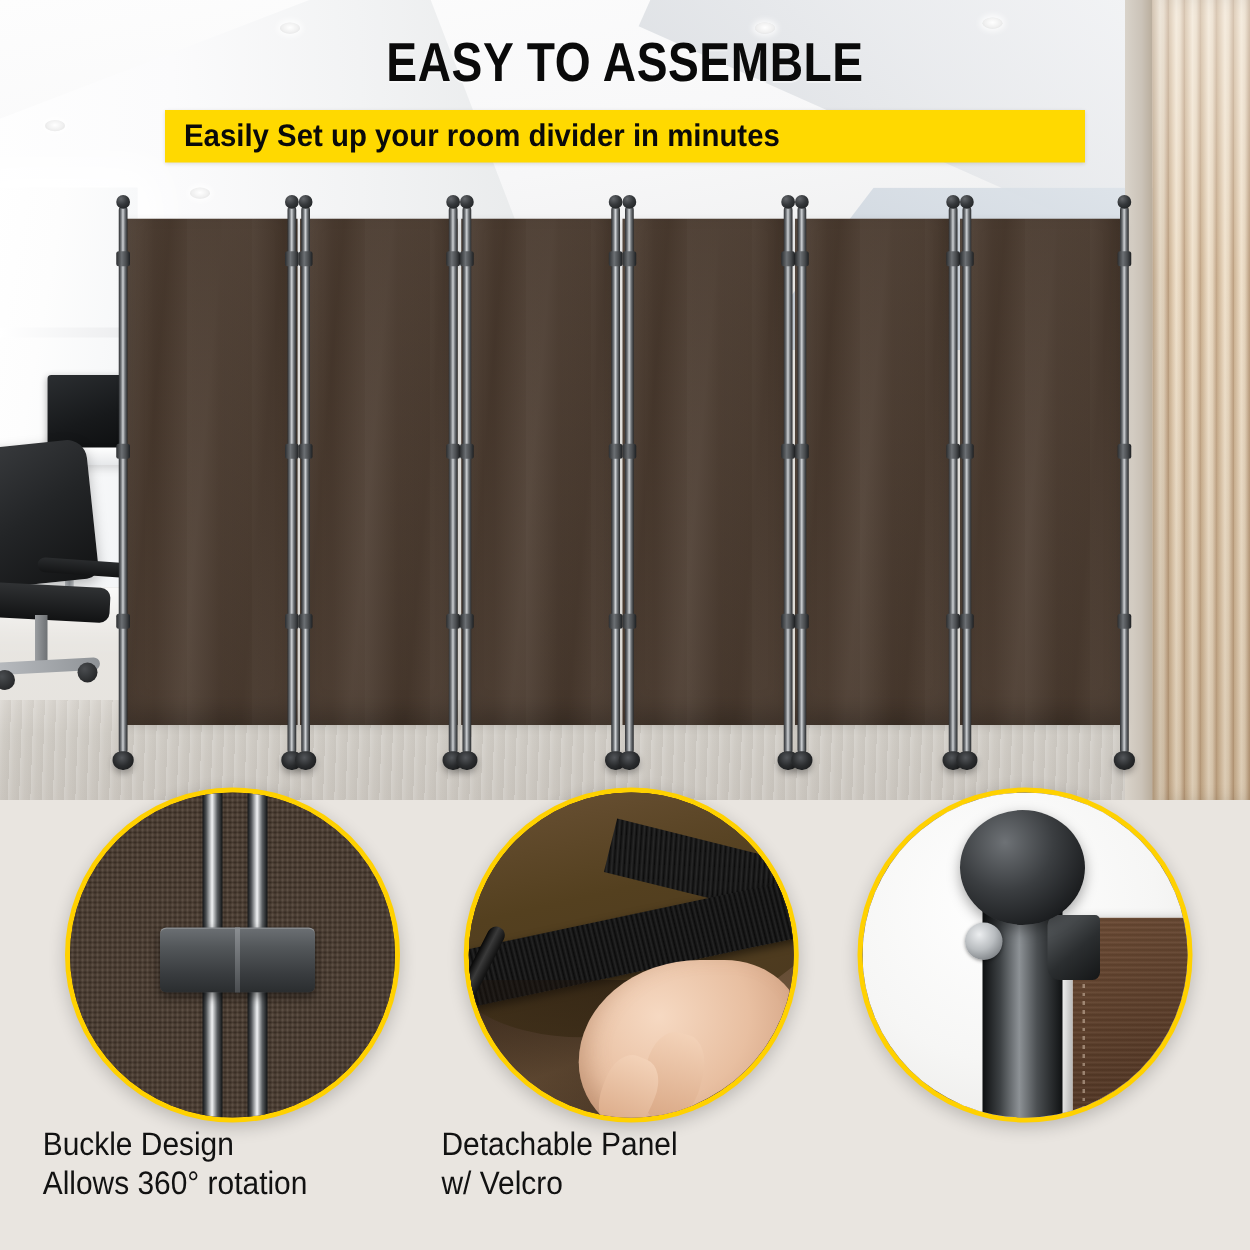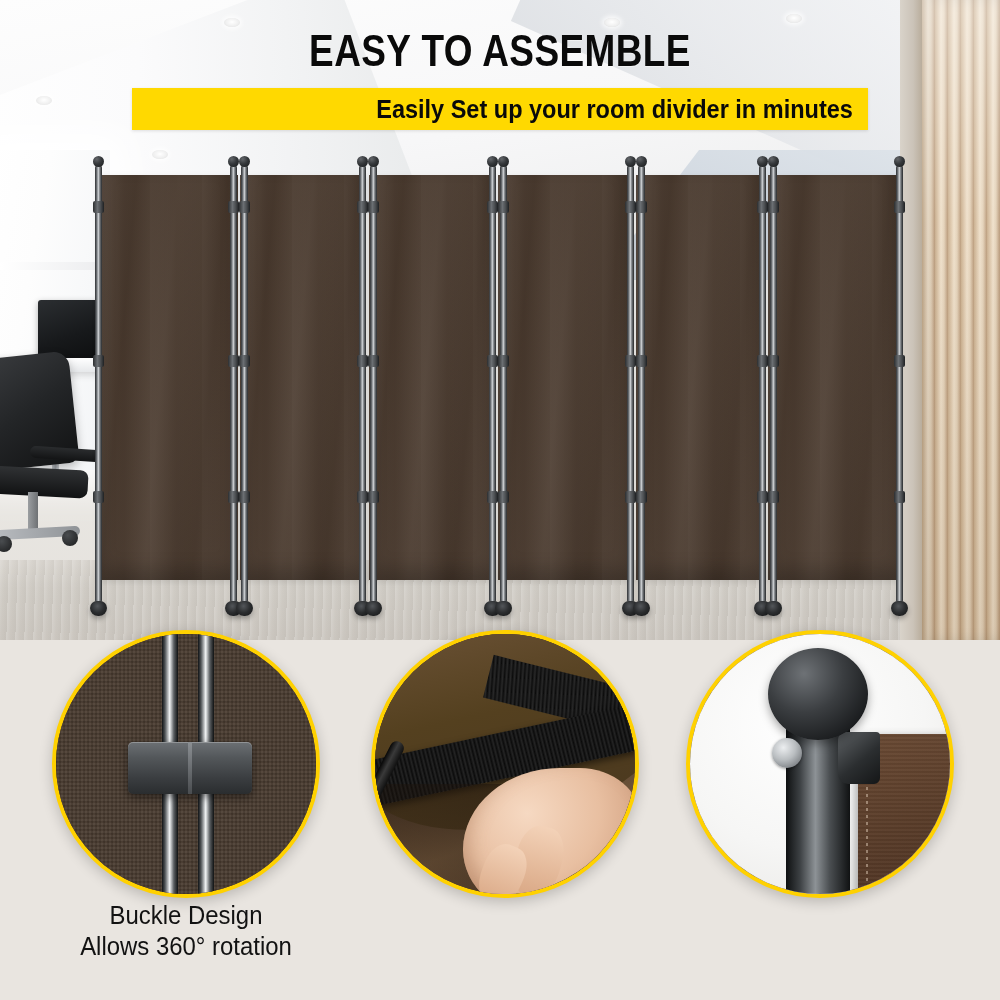--- a/index.html
+++ b/index.html
@@ -149,21 +149,21 @@
 
   
   .title {
     position:absolute; left:0; top:26px; width:1000px; text-align:center;
     font-size:44px; font-weight:bold; letter-spacing:.5px; color:#0a0a0a;
     transform:scaleX(.84); transform-origin:center top;
     text-shadow:0 1px 0 rgba(255,255,255,.45);
   }
   .subtitle-bar {
     position:absolute; left:132px; top:88px; width:736px; height:42px;
-    background:#ffd900; display:flex; align-items:center; justify-content:flex-end;
+    background:#ffd900; display:flex; align-items:center; justify-content:flex-start;
     box-shadow:0 1px 3px rgba(0,0,0,.12);
   }
   .subtitle {
     font-size:25px; font-weight:bold; color:#0a0a0a; transform:scaleX(.94);
     white-space:nowrap;
   }
 
   
   .inset { position:absolute; width:268px; height:268px; }
   .circle {
@@ -263,21 +263,21 @@
     border-radius:10px 6px 18px 28px;
     box-shadow:-3px 2px 9px rgba(0,0,0,.3);
   }
   .i3-fabric-seam {
     position:absolute; left:176px; top:104px; width:2px; height:178px;
     background:repeating-linear-gradient(180deg,rgba(220,200,180,.5) 0px,rgba(220,200,180,.5) 3px,transparent 3px,transparent 7px);
   }
 
   
   .caption {
-    position:absolute; width:330px; text-align:center; color:#121212;
+    position:absolute; width:330px; text-align:left; color:#121212;
   }
   .cap-line { font-size:26px; line-height:31px; transform:scaleX(.92); white-space:nowrap; }
 </style>
 </head>
 <body>
 
 <div class="stage">
 
   <div class="room">
     <div class="ceiling"></div>
@@ -446,20 +446,24 @@
       <div class="i2-fabric-top"></div>
       <div class="i2-velcro2"></div>
       <div class="i2-velcro"></div>
       <div class="i2-shadow-l"></div>
       <div class="i2-rod"></div>
       <div class="i2-hand"></div>
       <div class="i2-finger" style="right:74px;bottom:-6px;width:46px;height:74px;transform:rotate(14deg);"></div>
       <div class="i2-finger" style="right:112px;bottom:-14px;width:42px;height:64px;transform:rotate(22deg);"></div>
     </div>
   </div>
+  <div class="caption" style="left:340px;top:900px;">
+    <div class="cap-line">Detachable Panel</div>
+    <div class="cap-line">w/ Velcro</div>
+  </div>
 
   <div class="inset" style="left:686px;top:630px;">
     <div class="circle">
       <div class="i3-bg"></div>
       <div class="i3-fabric"></div>
       <div class="i3-fabric-seam"></div>
       <div class="i3-shaft"></div>
       <div class="i3-clip"></div>
       <div class="i3-ball"></div>
       <div class="i3-button"></div>

